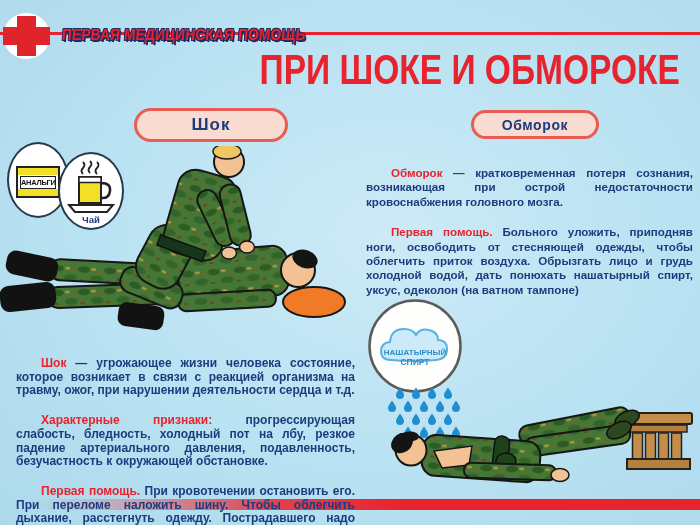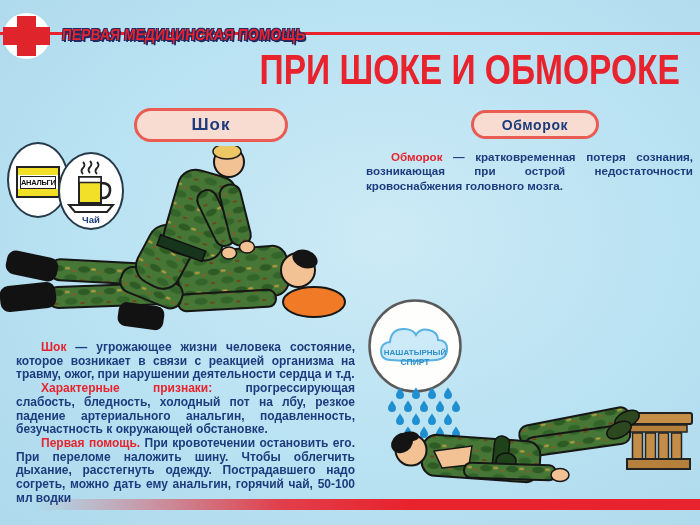--- a/index.html
+++ b/index.html
@@ -37,21 +37,21 @@
   .packet { position:absolute; left:7px; top:22px; width:44px; height:32px; border:2px solid #222;
             background:linear-gradient(180deg,#f2e028 0 25%,#fff 25% 75%,#f2e028 75% 100%); }
   .packet-label { position:absolute; left:2px; top:8px; right:2px; height:13px; border:1.5px solid #222;
                   background:#fff; font-size:7.5px; font-weight:bold; color:#111; text-align:center;
                   line-height:11px; letter-spacing:-.3px; overflow:hidden; }
 
   
   .textcol { position:absolute; z-index:5; color:#1d3c7e; font-weight:700; text-align:justify; }
   .text-shock { left:16px; top:341px; width:339px; font-size:12px; line-height:13.7px; }
   .text-faint { left:366px; top:150px; width:327px; font-size:11.6px; line-height:14.4px; }
-  .textcol p { text-indent:25px; }
+  .textcol p { text-indent:25px;margin-top:16px; }
   .lead { color:#e8232e; }
 
   .illus { position:absolute; z-index:2; }
   .svg-shock { left:0; top:146px; }
   .svg-faint { left:376px; top:404px; }
   .svg-cloud { left:367px; top:298px; }
   .svg-drops { left:386px; top:386px; }
 
   .bottom-bar { position:absolute; left:0; top:499px; width:700px; height:11px; z-index:1;
       background:linear-gradient(90deg, rgba(232,35,46,0) 5%, rgba(232,35,46,.3) 18%,
@@ -134,26 +134,27 @@
       <rect x="225" y="38" width="21" height="62" rx="10" fill="url(#camo)" stroke="#161616" stroke-width="2" transform="rotate(-14 235 70)"></rect>
       <ellipse cx="247" cy="101" rx="7.5" ry="6" fill="#f2c294" stroke="#161616" stroke-width="1.5"></ellipse>
       <ellipse cx="229" cy="107" rx="7.5" ry="6" fill="#f2c294" stroke="#161616" stroke-width="1.5"></ellipse>
       <circle cx="229" cy="16" r="15" fill="#f2c294" stroke="#161616" stroke-width="2"></circle>
       <ellipse cx="227" cy="5.5" rx="14" ry="7.5" fill="#ecc763" stroke="#1a1a1a" stroke-width="1.5"></ellipse>
     </g>
   </svg>
 
   <div class="textcol text-shock">
     <p><span class="lead">Шок</span><span> — угрожающее жизни человека состояние, которое возникает в связи с реакцией организма на травму, ожог, при нарушении деятельности сердца и т.д.</span></p>
-    <p><span class="lead">Характерные признаки:</span><span> прогрессирующая слабость, бледность, холодный пот на лбу, резкое падение артериального анальгин, подавленность, безучастность к окружающей обстановке.</span></p>
+    <p><span class="lead">Характерные признаки:</span><span> прогрессирующая слабость, бледность, холодный пот на лбу, резкое падение артериального давления, подавленность, безучастность к окружающей обстановке.</span></p>
     <p><span class="lead">Первая помощь.</span><span> При кровотечении остановить его. При переломе наложить шину. Чтобы облегчить дыхание, расстегнуть одежду. Пострадавшего надо согреть, можно дать ему анальгин, горячий чай, 50-100 мл водки</span></p>
   </div>
 
   <div class="textcol text-faint">
     <p><span class="lead">Обморок</span><span> — кратковременная потеря сознания, возникающая при острой недостаточности кровоснабжения головного мозга.</span></p>
+    <p><span class="lead">Первая помощь.</span><span> Больного уложить, приподняв ноги, освободить от стесняющей одежды, чтобы облегчить приток воздуха. Обрызгать лицо и грудь холодной водой, дать понюхать нашатырный спирт, уксус, одеколон (на ватном тампоне)</span></p>
   </div>
 
   <svg class="illus svg-cloud" width="96" height="96" viewBox="0 0 96 96">
     <circle cx="48" cy="48" r="45.5" fill="#fefefc" stroke="#5a5a5a" stroke-width="2.5"></circle>
     <path d="M24 62 q-10 0 -10 -9 q0 -8 9 -9 q1 -13 14 -13 q9 0 12 6 q4 -7 13 -5 q9 2 9 10 q9 0 9 9 q0 10 -11 11 q-22 2 -45 0 z" fill="#cdeaf8" stroke="#57b1e2" stroke-width="2"></path>
     <text x="48" y="57" text-anchor="middle" font-size="8" font-weight="bold" fill="#2f8fc6">НАШАТЫРНЫЙ</text>
     <text x="48" y="67" text-anchor="middle" font-size="8.5" font-weight="bold" fill="#2f8fc6">СПИРТ</text>
   </svg>
 
   <svg class="illus svg-drops" width="80" height="52" viewBox="0 0 80 52">

